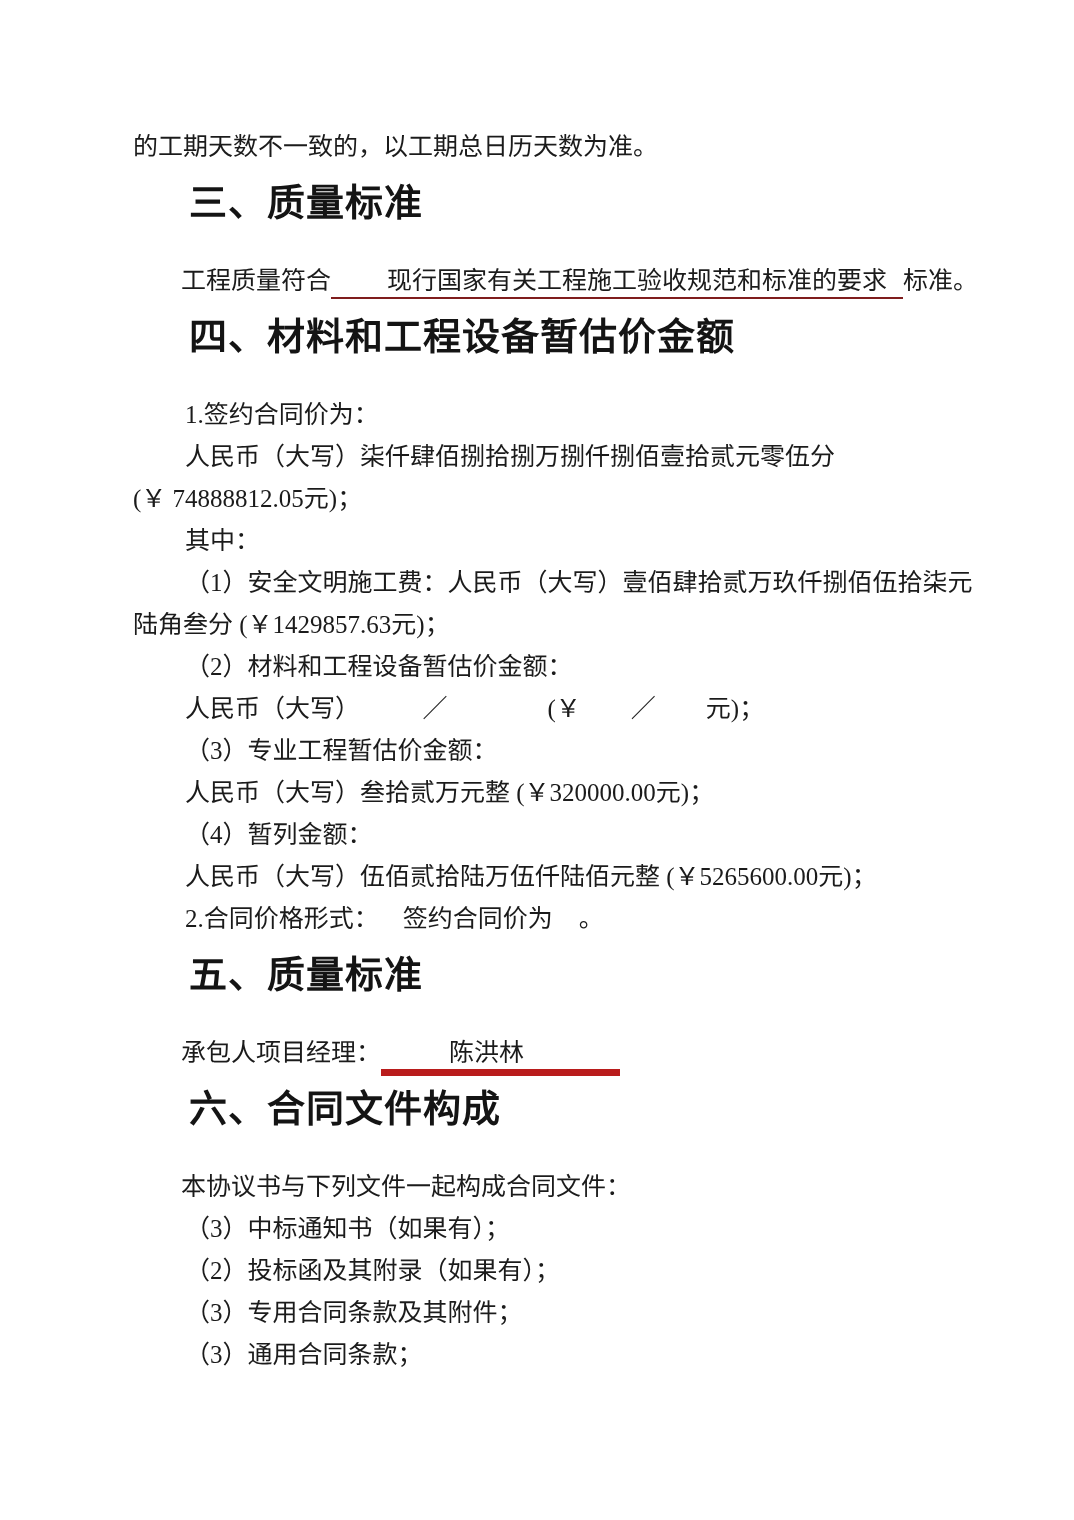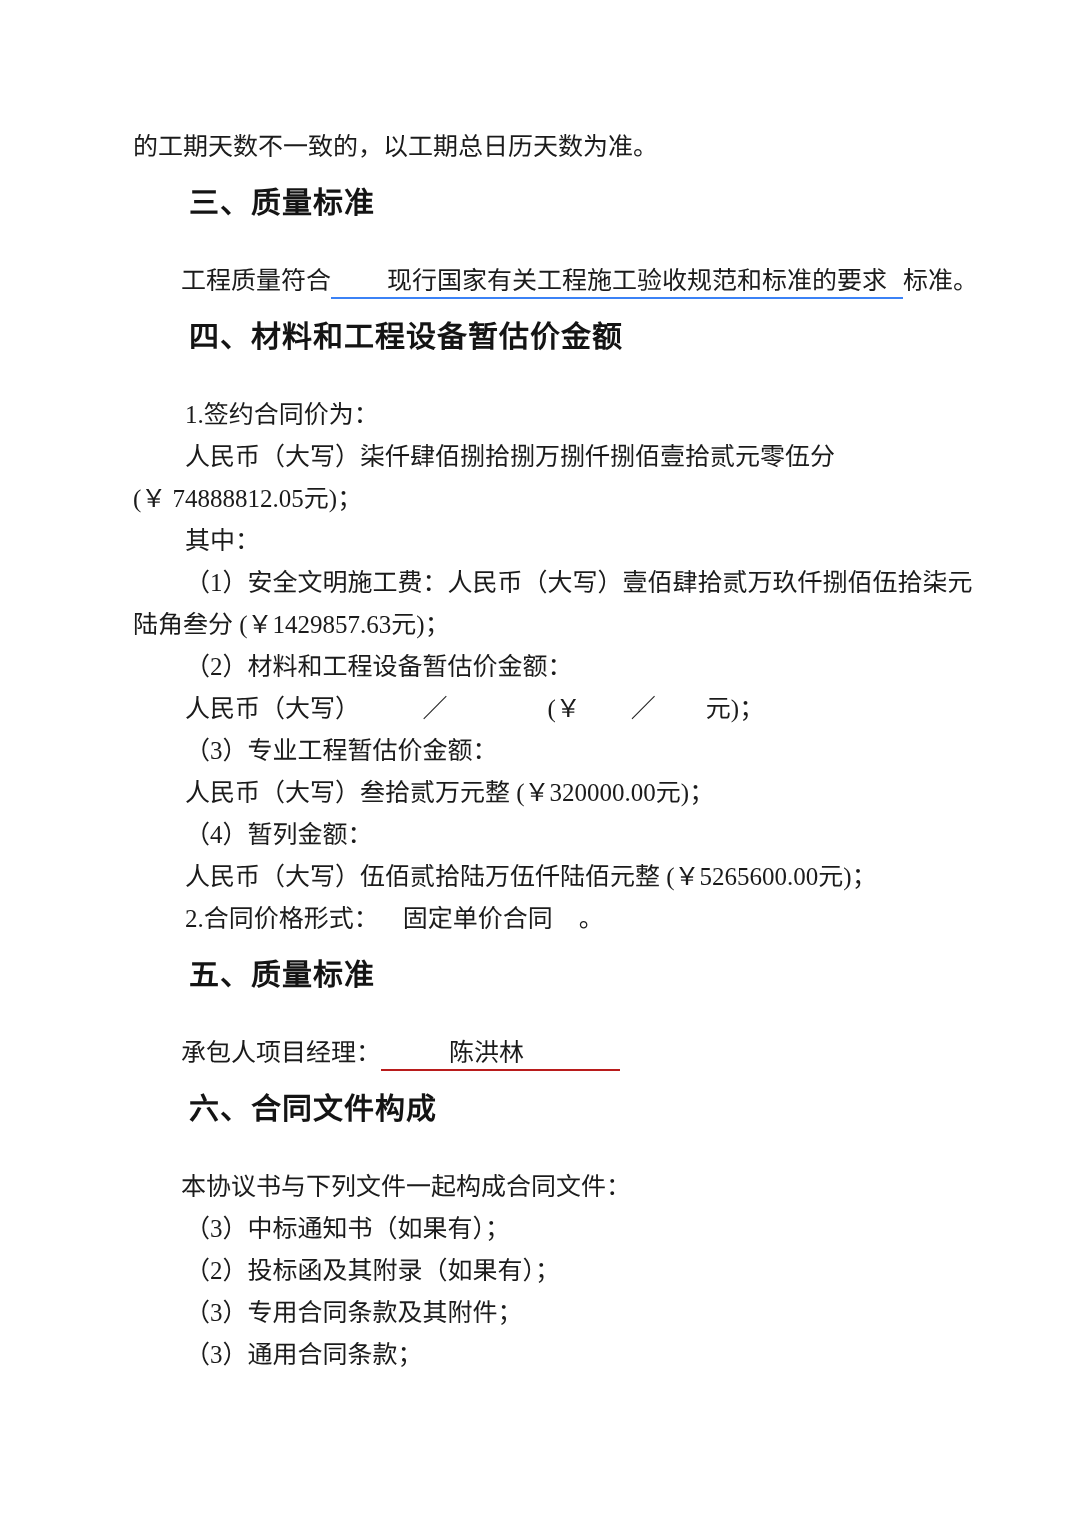--- a/index.html
+++ b/index.html
@@ -21,35 +21,35 @@
   }
   p.line {
     margin: 0;
     line-height: 42px;
     white-space: nowrap;
   }
   .indent { padding-left: 52px; }
   .indent-sm { padding-left: 48px; }
   h2.sec-heading {
     font-family: "Liberation Sans", "DejaVu Sans", sans-serif;
-    font-size: 30px;
+    font-size: 38px;
     font-weight: 700;
     line-height: 42px;
     margin: 14px 0 36px 0;
     padding-left: 56px;
     white-space: nowrap;
     letter-spacing: 1px;
     color: #141414;
   }
   .blank-fill {
-    border-bottom: 2px solid #3b82f6;
+    border-bottom: 2px solid #7f1d1d;
     padding: 0 16px 3px 56px;
   }
   .name-fill {
-    border-bottom: 2px solid #b91c1c;
+    border-bottom: 7px solid #b91c1c;
     padding: 0 96px 3px 68px;
   }
   .form-fill {
     padding: 0 26px 0 24px;
   }
 </style>
 </head>
 <body>
 
 <div class="page">
@@ -67,21 +67,21 @@
   <p class="line">(￥ 74888812.05元)；</p>
   <p class="line indent">其中：</p>
   <p class="line indent">（1）安全文明施工费：人民币（大写）壹佰肆拾贰万玖仟捌佰伍拾柒元</p>
   <p class="line">陆角叁分 (￥1429857.63元)；</p>
   <p class="line indent">（2）材料和工程设备暂估价金额：</p>
   <p class="line indent">人民币（大写）　　　／　　　　(￥　　／　　元)；</p>
   <p class="line indent">（3）专业工程暂估价金额：</p>
   <p class="line indent">人民币（大写）叁拾贰万元整 (￥320000.00元)；</p>
   <p class="line indent">（4）暂列金额：</p>
   <p class="line indent">人民币（大写）伍佰贰拾陆万伍仟陆佰元整 (￥5265600.00元)；</p>
-  <p class="line indent"><span>2.合同价格形式：</span><span class="form-fill">固定单价合同</span><span>。</span></p>
+  <p class="line indent"><span>2.合同价格形式：</span><span class="form-fill">签约合同价为</span><span>。</span></p>
 
   <h2 class="sec-heading">五、质量标准</h2>
 
   <p class="line indent-sm"><span>承包人项目经理：</span><span class="name-fill">陈洪林</span></p>
 
   <h2 class="sec-heading">六、合同文件构成</h2>
 
   <p class="line indent-sm">本协议书与下列文件一起构成合同文件：</p>
   <p class="line indent">（3）中标通知书（如果有）；</p>
   <p class="line indent">（2）投标函及其附录（如果有）；</p>

